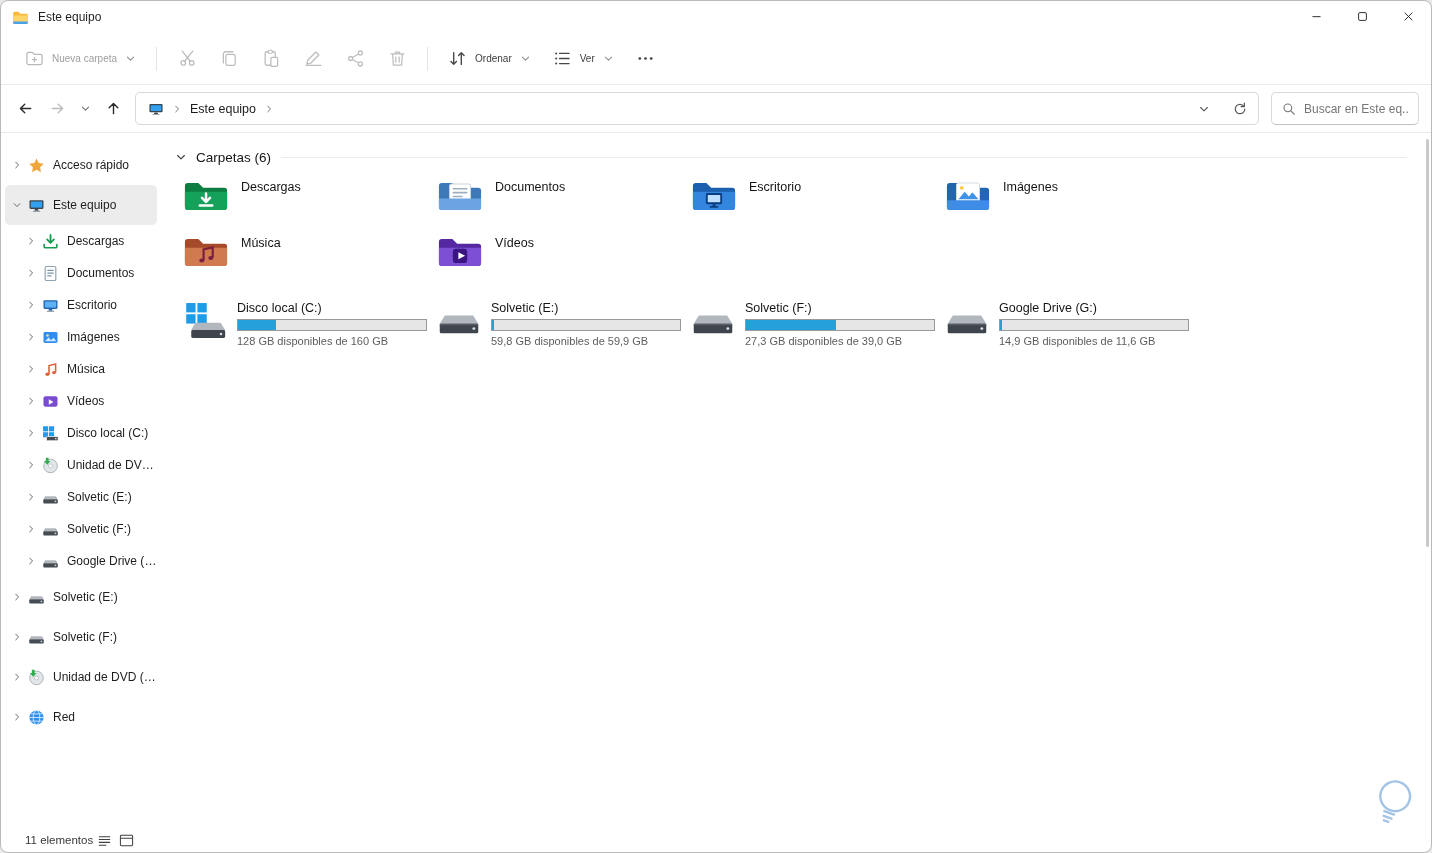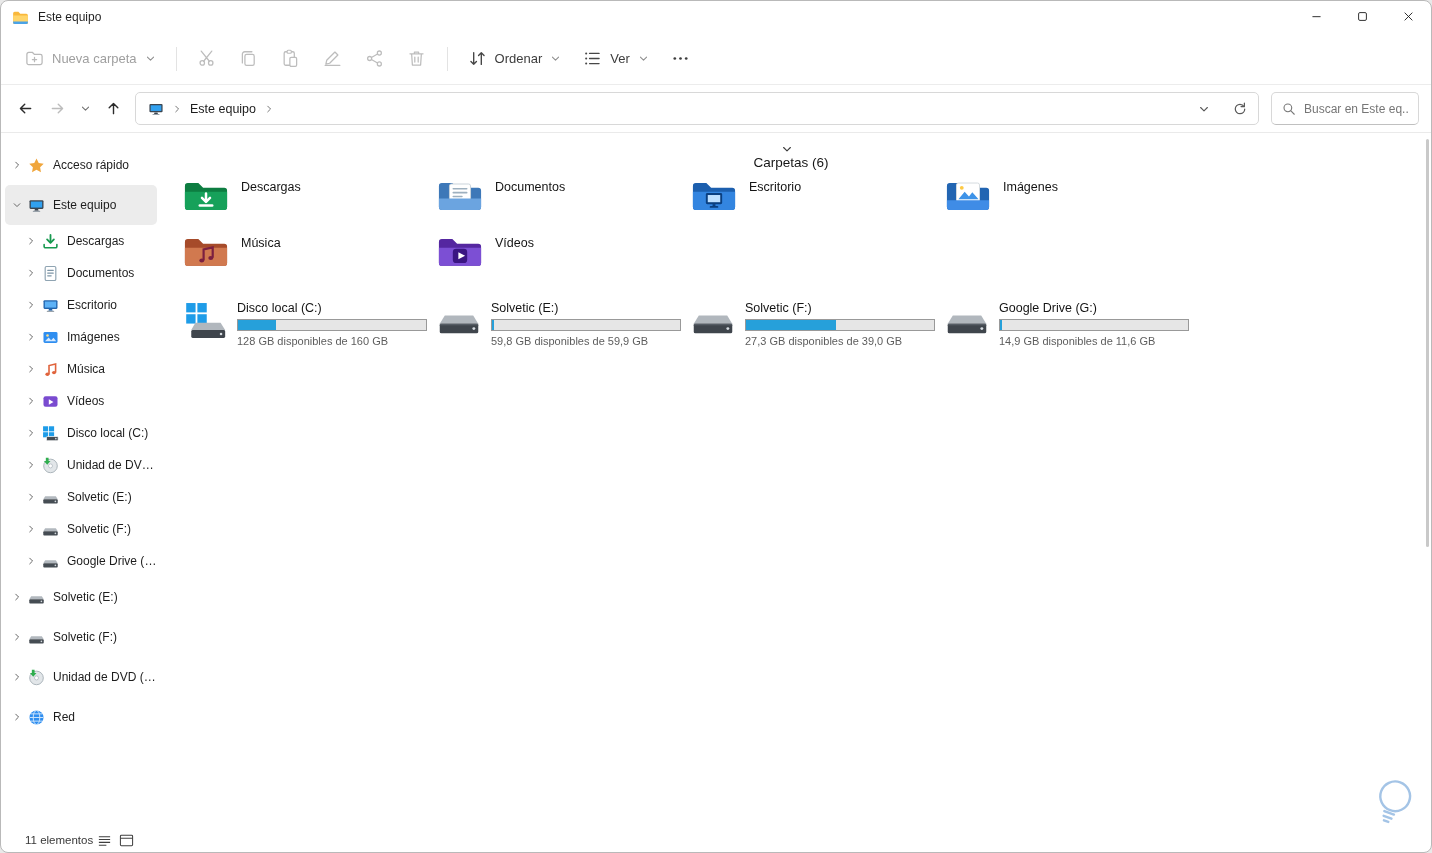--- a/index.html
+++ b/index.html
@@ -13,21 +13,21 @@
   .titlebar { height:32px; flex:0 0 auto; display:flex; align-items:center; justify-content:space-between; }
   .titlebar-left { display:flex; align-items:center; gap:9px; padding-left:11px; }
   .app-icon { width:17px; height:17px; }
   .title-text { font-size:12px; color:#1f1f1f; }
   .win-controls { display:flex; align-self:flex-start; }
   .win-btn { width:46px; height:31px; display:flex; align-items:center; justify-content:center; color:#1a1a1a; }
   .win-btn .ic { width:13px; height:13px; }
 
   
   .toolbar { height:52px; flex:0 0 auto; display:flex; align-items:center; padding:0 14px; gap:2px; border-bottom:1px solid #ececec; }
-  .tb-btn { display:flex; align-items:center; gap:8px; height:36px; padding:0 10px; border-radius:5px; font-size:13px; color:#3d3d3d; }
+  .tb-btn { display:flex; align-items:center; gap:8px; height:36px; padding:0 10px; border-radius:5px; font-size:10px; color:#3d3d3d; }
   .tb-btn.disabled { color:#9f9f9f; }
   .tb-btn.disabled .tb-ic { color:#b9b9b9; }
   .tb-ic { width:19px; height:19px; color:#474747; }
   .tb-chev { width:11px; height:11px; color:#8d8d8d; }
   .tb-icon-btn { width:40px; height:36px; display:flex; align-items:center; justify-content:center; border-radius:5px; }
   .tb-icon-btn.disabled { color:#bdbdbd; }
   .tb-icon-btn.enabled { color:#3d3d3d; }
   .tb-icon-btn .ic { width:19px; height:19px; }
   .tb-sep { width:1px; height:24px; background:#e3e3e3; margin:0 8px; }
 
@@ -57,21 +57,21 @@
   .side-item { display:flex; align-items:center; margin:0 4px; border-radius:5px; font-size:12px; color:#1d1d1d; white-space:nowrap; }
   .side-item.lvl0 { height:40px; padding-left:4px; }
   .side-item.lvl1 { height:32px; padding-left:18px; }
   .side-item.selected { background:#ececec; }
   .side-chev { width:16px; height:16px; display:flex; align-items:center; justify-content:center; color:#5d5d5d; flex:0 0 auto; }
   .side-chev svg { width:10px; height:10px; }
   .side-icon { width:17px; height:17px; margin:0 8px 0 3px; flex:0 0 auto; }
   .side-label { overflow:hidden; text-overflow:ellipsis;text-align:right; }
 
   .content { flex:1; min-width:0; padding:10px 24px 0 14px; position:relative; }
-  .section-header { display:flex; align-items:center; height:28px; margin-bottom:2px;flex-direction:column; }
+  .section-header { display:flex; align-items:center; height:28px; margin-bottom:2px; }
   .sec-chev { width:12px; height:12px; color:#3f3f3f; margin-right:9px; flex:0 0 auto; }
   .sec-title { font-size:13.5px; color:#161616; white-space:nowrap; }
   .sec-rule { flex:1; height:1px; background:#ececec; margin-left:10px; }
 
   .tile-grid { display:grid; grid-template-columns:repeat(4,254px); margin:4px 0 12px 0; }
   .folder-tile { height:56px; display:flex; align-items:flex-start; padding:2px 8px; border-radius:5px; }
   .icon44 { width:46px; height:37px; flex:0 0 auto; margin-right:12px; }
   .folder-name { font-size:12.5px; color:#141414; margin-top:3px; }
 
   .drive-tile { height:58px; display:flex; align-items:flex-start; padding:2px 8px; border-radius:5px; margin-bottom:4px; }

